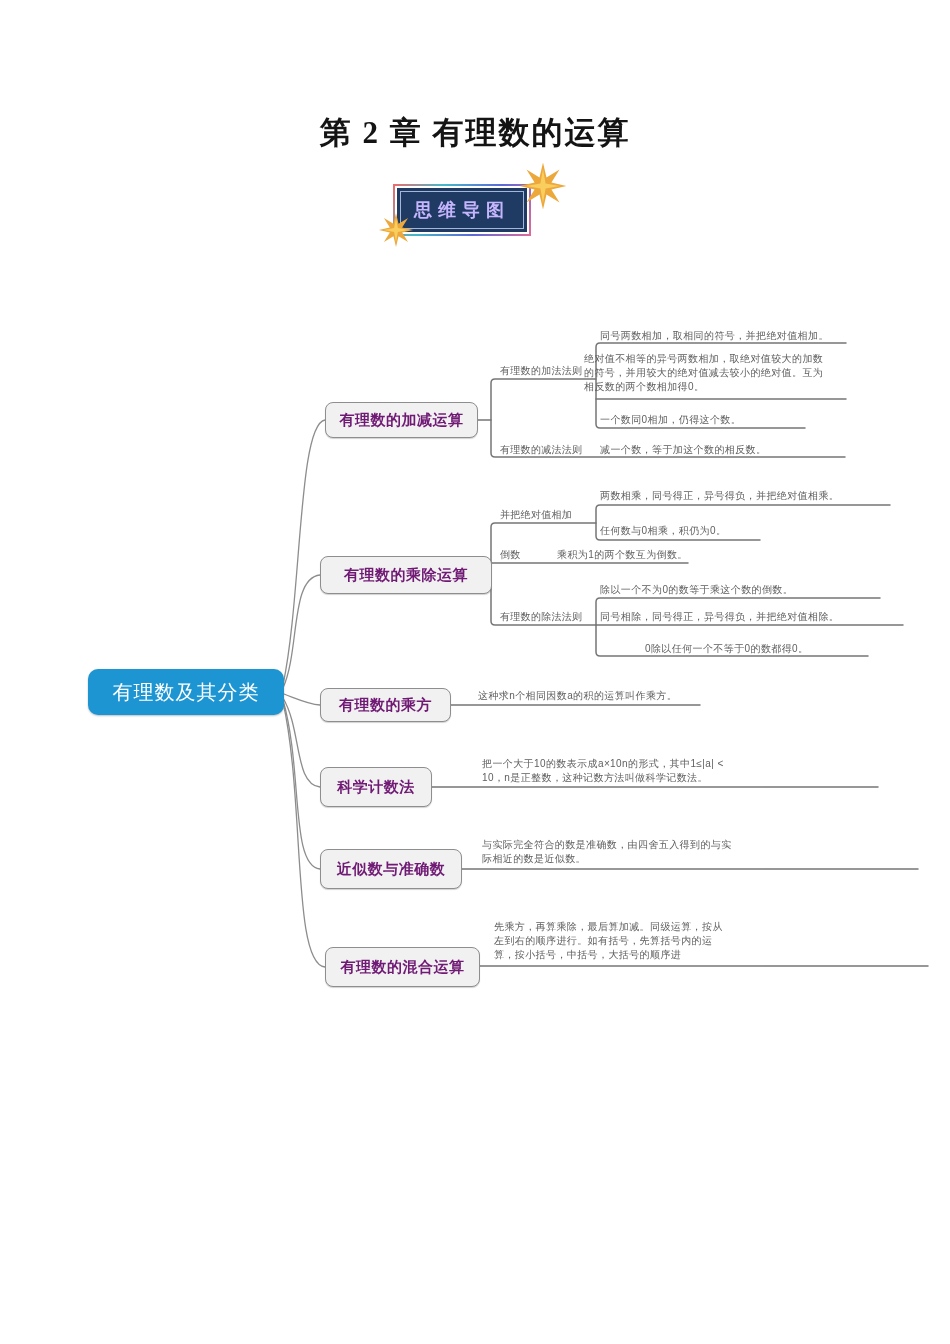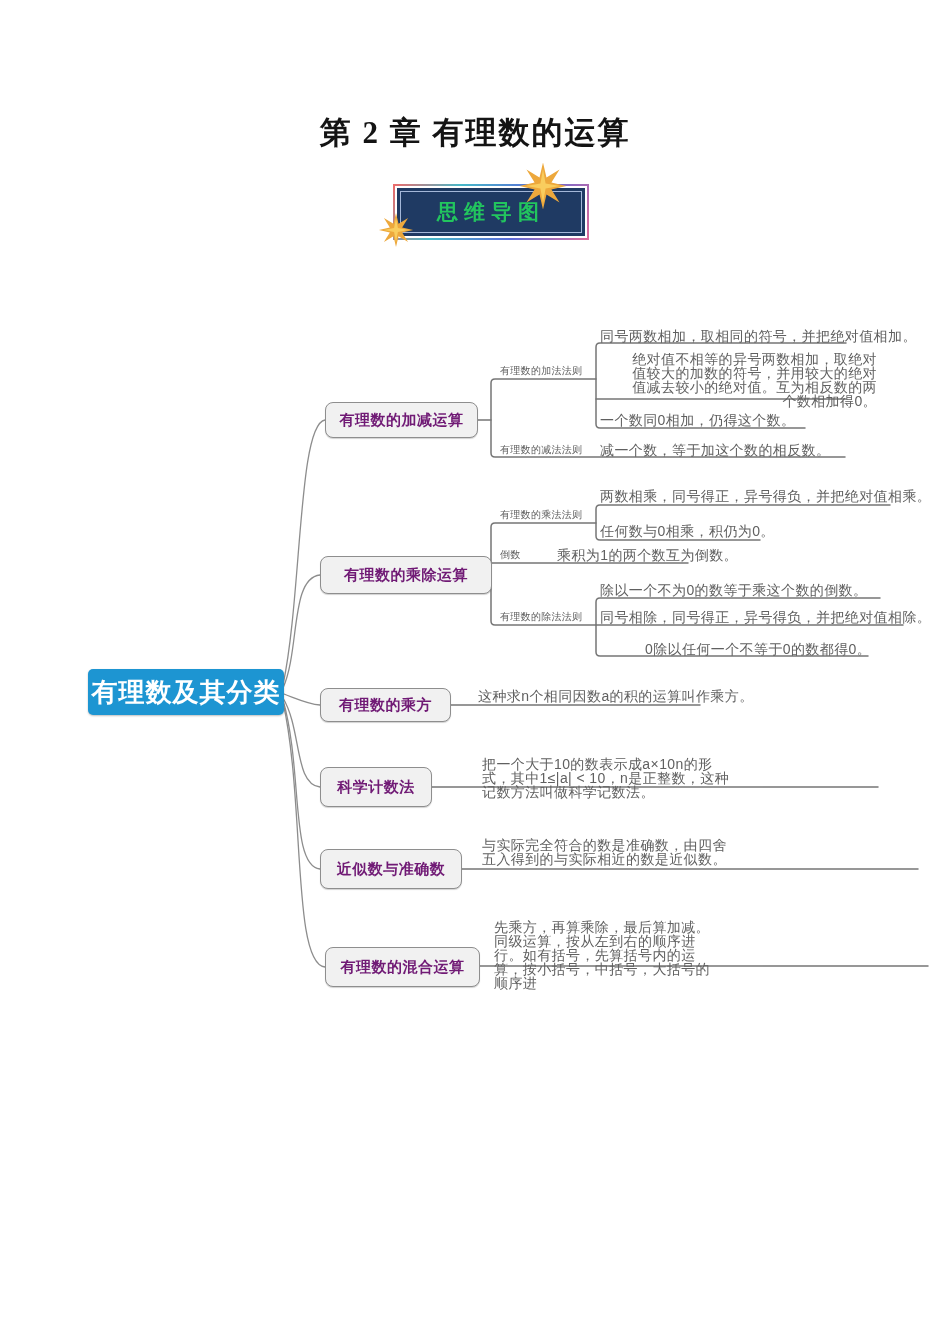--- a/index.html
+++ b/index.html
@@ -17,47 +17,47 @@
     font-family:"Liberation Serif","DejaVu Serif",serif;
     font-size:31px;font-weight:700;color:#141414;letter-spacing:2px;
   }
 
   .badge-frame{
     position:absolute;left:393px;top:184px;padding:2px;
     background:linear-gradient(120deg,#ef6a6a 0%,#46b8c8 30%,#5a6ad8 65%,#e06a9a 100%);
   }
   .badge-gap{background:#ffffff;padding:2px;}
   .badge-inner{
-    position:relative;background:#1f3a63;color:#22c55e;
-    padding:10px 40px;font-size:21px;font-weight:bold;letter-spacing:6px;
+    position:relative;background:#1f3a63;color:#c4b5fd;
+    padding:10px 17px;font-size:18px;font-weight:bold;letter-spacing:6px;
   }
   .badge-inner:after{
     content:"";position:absolute;inset:3px;border:1px solid rgba(210,225,255,.75);
     pointer-events:none;
   }
   .star{position:absolute;}
 
   .root-node{
     position:absolute;left:88px;top:669px;width:196px;height:46px;
-    background:#1d95d2;border-radius:5px;color:#ffffff;
+    background:#1d95d2;border-radius:10px;color:#ffffff;
     display:flex;align-items:center;justify-content:center;
-    font-size:26px;font-weight:bold;letter-spacing:1px;
+    font-size:20px;font-weight:normal;letter-spacing:1px;
     box-shadow:0 1px 2px rgba(0,0,0,.25);
   }
   .bnode{
     position:absolute;background:#f1f1f1;border:1.3px solid #8e8e8e;border-radius:8px;
     display:flex;align-items:center;justify-content:center;
     font-size:15px;font-weight:bold;color:#701a75;letter-spacing:.5px;
     box-shadow:0 1px 1px rgba(0,0,0,.18);box-sizing:border-box;
   }
   .slabel{
     position:absolute;font-size:10px;color:#606060;letter-spacing:.3px;white-space:nowrap;
   }
   .leaf{
-    position:absolute;font-size:14px;color:#606060;letter-spacing:.4px;line-height:14px;
+    position:absolute;font-size:10px;color:#606060;letter-spacing:.4px;line-height:14px;
   }
   .nowrap{white-space:nowrap;}
 </style>
 </head>
 <body>
 
 <div class="page">
 
   <svg class="svg-layer" viewBox="0 0 950 1344" xmlns="http://www.w3.org/2000/svg">
 
@@ -107,26 +107,26 @@
 
   <div class="bnode" style="left:325px;top:402px;width:153px;height:36px;">有理数的加减运算</div>
   <div class="bnode" style="left:320px;top:556px;width:172px;height:38px;">有理数的乘除运算</div>
   <div class="bnode" style="left:320px;top:688px;width:131px;height:34px;">有理数的乘方</div>
   <div class="bnode" style="left:320px;top:767px;width:112px;height:40px;">科学计数法</div>
   <div class="bnode" style="left:320px;top:849px;width:142px;height:40px;">近似数与准确数</div>
   <div class="bnode" style="left:325px;top:947px;width:155px;height:40px;">有理数的混合运算</div>
 
   <div class="slabel" style="left:500px;top:364px;">有理数的加法法则</div>
   <div class="leaf nowrap" style="left:600px;top:329px;">同号两数相加，取相同的符号，并把绝对值相加。</div>
-  <div class="leaf" style="left:632px;top:352px;width:245px;text-align:right;">绝对值不相等的异号两数相加，取绝对值较大的加数的符号，并用较大的绝对值减去较小的绝对值。互为相反数的两个数相加得0。</div>
+  <div class="leaf" style="left:584px;top:352px;width:245px;">绝对值不相等的异号两数相加，取绝对值较大的加数的符号，并用较大的绝对值减去较小的绝对值。互为相反数的两个数相加得0。</div>
   <div class="leaf nowrap" style="left:600px;top:413px;">一个数同0相加，仍得这个数。</div>
   <div class="slabel" style="left:500px;top:443px;">有理数的减法法则</div>
   <div class="leaf nowrap" style="left:600px;top:443px;">减一个数，等于加这个数的相反数。</div>
 
-  <div class="slabel" style="left:500px;top:508px;">有理数的乘法法则</div>
+  <div class="slabel" style="left:500px;top:508px;">并把绝对值相加</div>
   <div class="leaf nowrap" style="left:600px;top:489px;">两数相乘，同号得正，异号得负，并把绝对值相乘。</div>
   <div class="leaf nowrap" style="left:600px;top:524px;">任何数与0相乘，积仍为0。</div>
   <div class="slabel" style="left:500px;top:548px;">倒数</div>
   <div class="leaf nowrap" style="left:557px;top:548px;">乘积为1的两个数互为倒数。</div>
   <div class="slabel" style="left:500px;top:610px;">有理数的除法法则</div>
   <div class="leaf nowrap" style="left:600px;top:583px;">除以一个不为0的数等于乘这个数的倒数。</div>
   <div class="leaf nowrap" style="left:600px;top:610px;">同号相除，同号得正，异号得负，并把绝对值相除。</div>
   <div class="leaf nowrap" style="left:600px;top:642px;margin-left:45px;">0除以任何一个不等于0的数都得0。</div>
 
   <div class="leaf nowrap" style="left:478px;top:689px;">这种求n个相同因数a的积的运算叫作乘方。</div>

